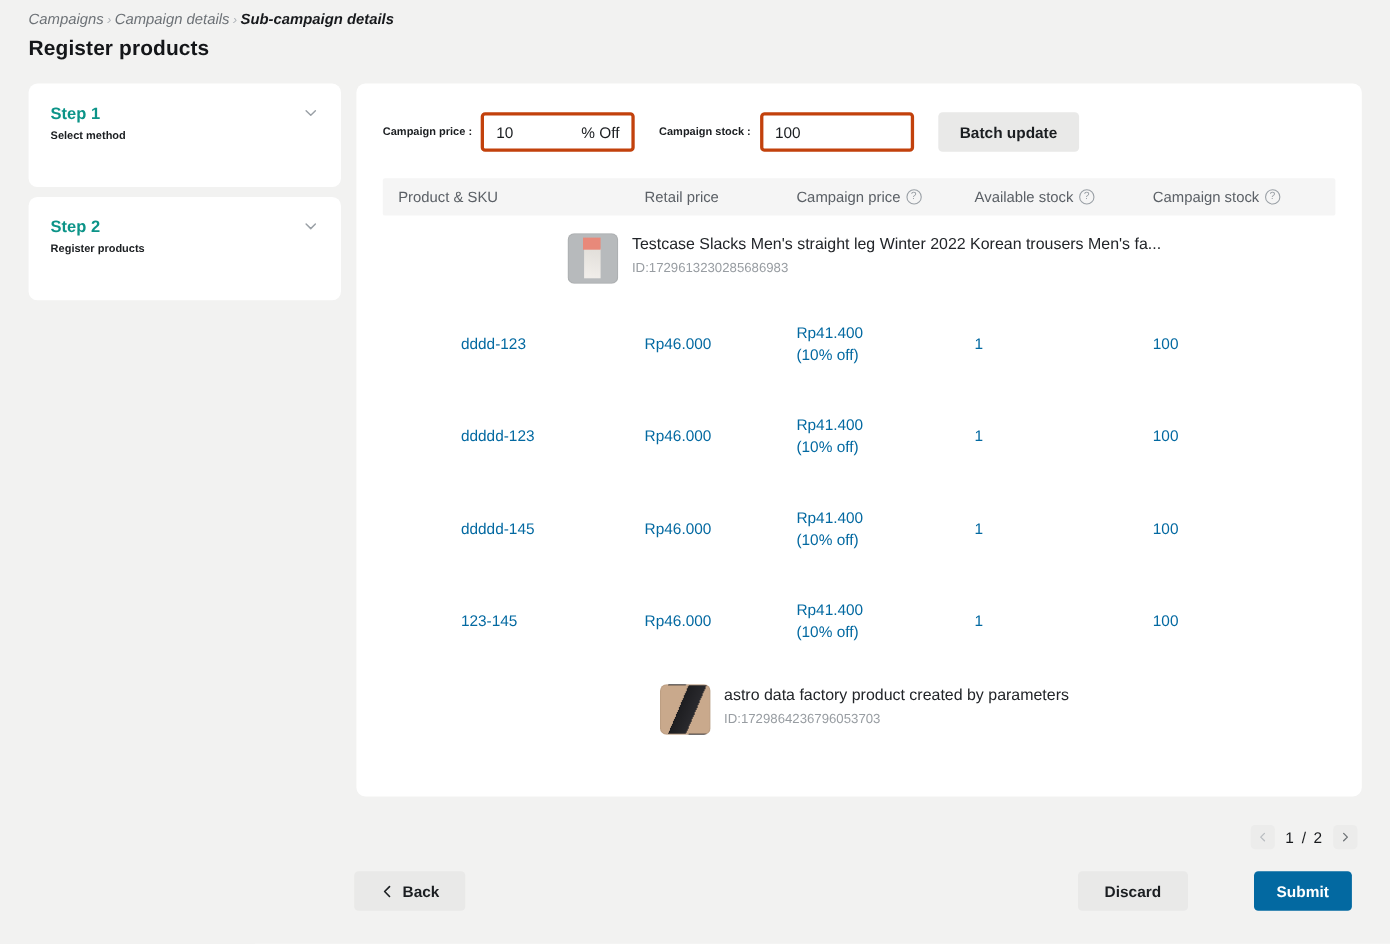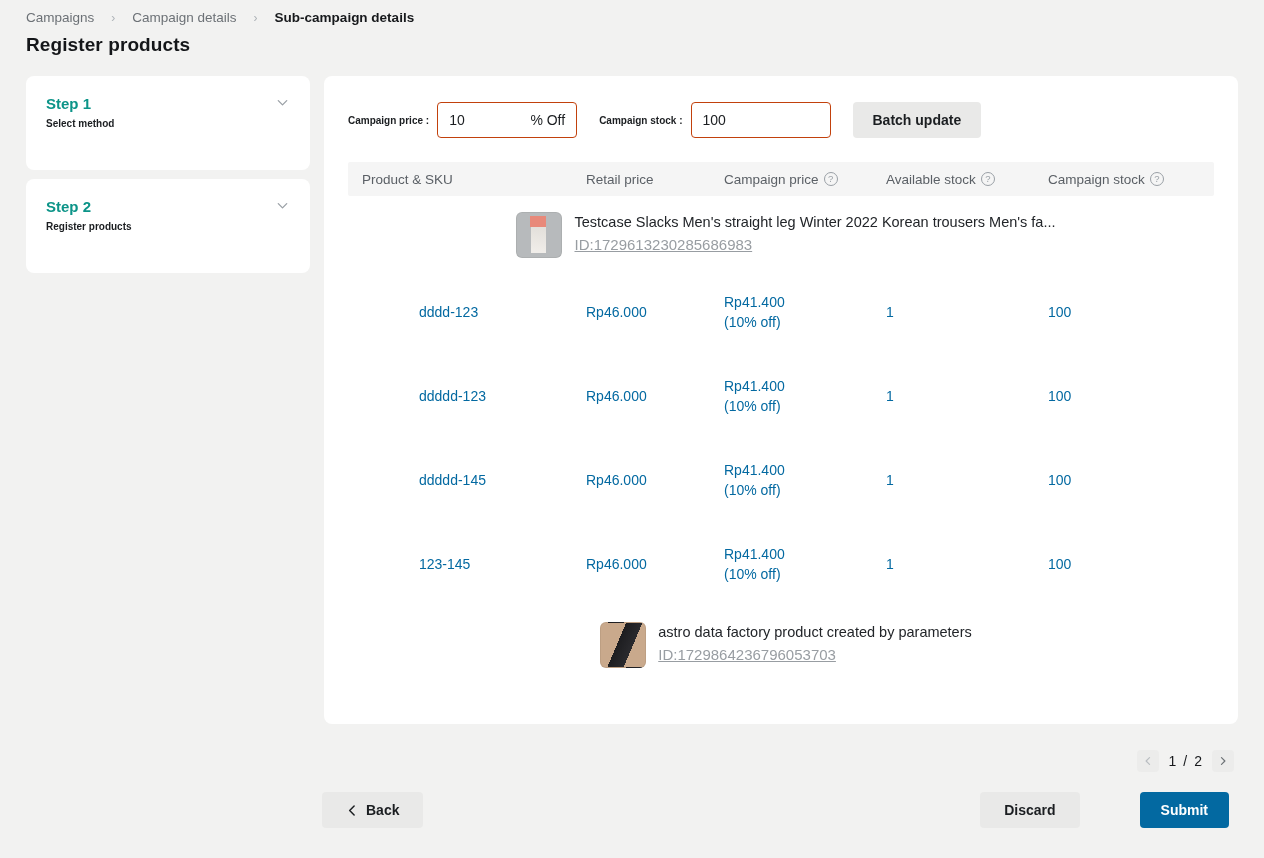--- a/index.html
+++ b/index.html
@@ -4,21 +4,21 @@
 <style>
   * { margin:0; padding:0; box-sizing:border-box; }
   html,body { width:1264px; height:858px; }
   body {
     font-family:"Liberation Sans", sans-serif;
     background:#f2f2f1;
     color:#1b1e21;
     overflow:hidden;
   }
   .topbar { padding:10px 26px 0 26px; }
-  .breadcrumb { display:flex; align-items:center; gap:17px; font-size:13.5px; color:#6c7176; }
+  .breadcrumb { display:flex; align-items:center; gap:3px; font-size:13.5px; color:#6c7176;font-style:italic; }
   .bc-link { cursor:pointer; }
   .bc-sep { color:#aeb3b8; font-size:12px; }
   .bc-current { color:#17191c; font-weight:700; }
   .page-title { font-size:19px; font-weight:700; color:#141619; margin-top:9px; letter-spacing:.1px; }
 
   .content { display:flex; gap:14px; padding:0 26px; margin-top:20px; align-items:flex-start; }
 
   .sidebar { width:284px; flex:none; display:flex; flex-direction:column; gap:9px; }
   .step-card {
     background:#fff; border-radius:8px; padding:19px 20px; height:94px;
@@ -29,21 +29,21 @@
   .chev { display:flex; align-items:center; }
 
   .panel {
     flex:1; background:#fff; border-radius:8px; padding:26px 24px 40px 24px;
     min-height:648px;
   }
 
   .batch-bar { display:flex; align-items:center; }
   .field-label { font-size:10px; font-weight:700; color:#1b1e21; }
   .input-box {
-    display:flex; align-items:center; border:1px solid #c2410c; border-radius:4px;
+    display:flex; align-items:center; border:3px solid #c2410c; border-radius:4px;
     height:36px; width:140px; padding:0 11px; margin-left:8px; background:#fff;
   }
   .input-box input {
     border:none; outline:none; width:100%; font-size:14px; color:#1b1e21;
     font-family:"Liberation Sans", sans-serif; background:transparent;
   }
   .suffix { font-size:14px; color:#1b1e21; white-space:nowrap; padding-left:6px; }
   .gap-lg { margin-left:22px; }
   .btn {
     height:36px; border:none; border-radius:4px; font-family:"Liberation Sans", sans-serif;
@@ -82,21 +82,21 @@
     background-size:16px 11px, 15px 27px;
     background-position:13px 3px, 14px 13px;
     background-repeat:no-repeat;
   }
   .pimg2 {
     background-color:#c9a98c;
     background-image:linear-gradient(113deg, rgba(0,0,0,0) 40%, #1d1d20 40%, #2a2a2e 66%, rgba(0,0,0,0) 66%);
   }
   .pinfo { margin-left:12px; padding-top:2px; min-width:0; }
   .ptitle { font-size:14.5px; color:#222529; }
-  .pid { font-size:15px; color:#989da2; margin-top:6px;text-decoration:underline; }
+  .pid { font-size:12px; color:#989da2; margin-top:6px; }
 
   .sku-row { height:84px; align-items:center; font-size:14px; color:#0369a1; }
   .sku-row .cell.c1 { padding-left:71px; }
   .cp-note { margin-top:4px; }
 
   .pagination-row {
     display:flex; align-items:center; justify-content:flex-end; gap:10px;
     margin-top:26px; padding-right:30px;
   }
   .pg-btn {

